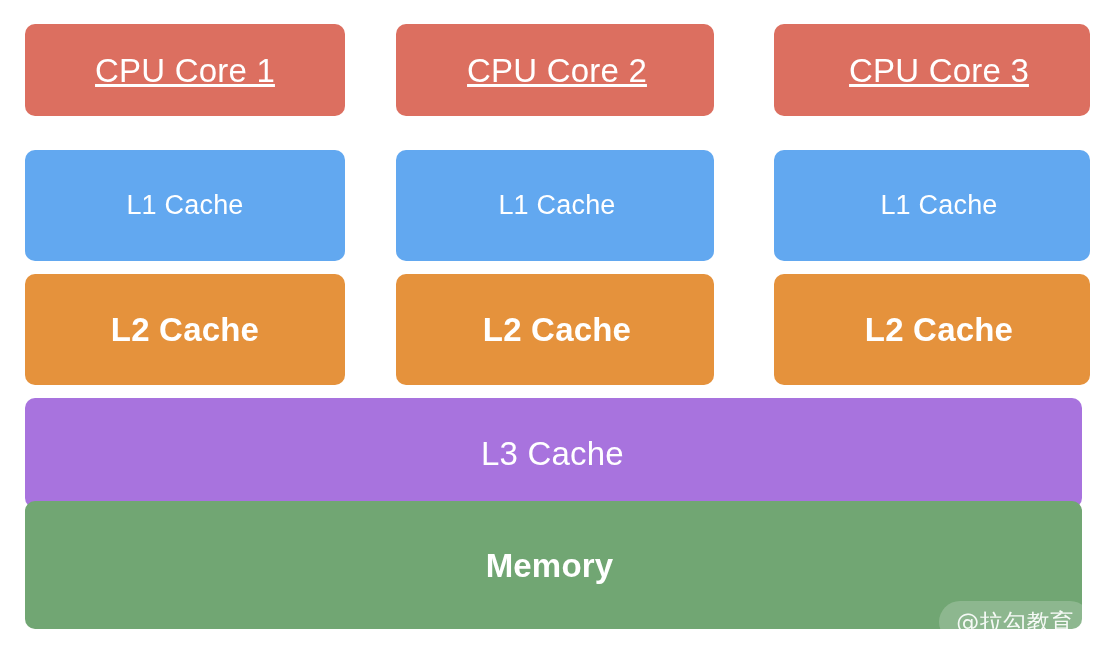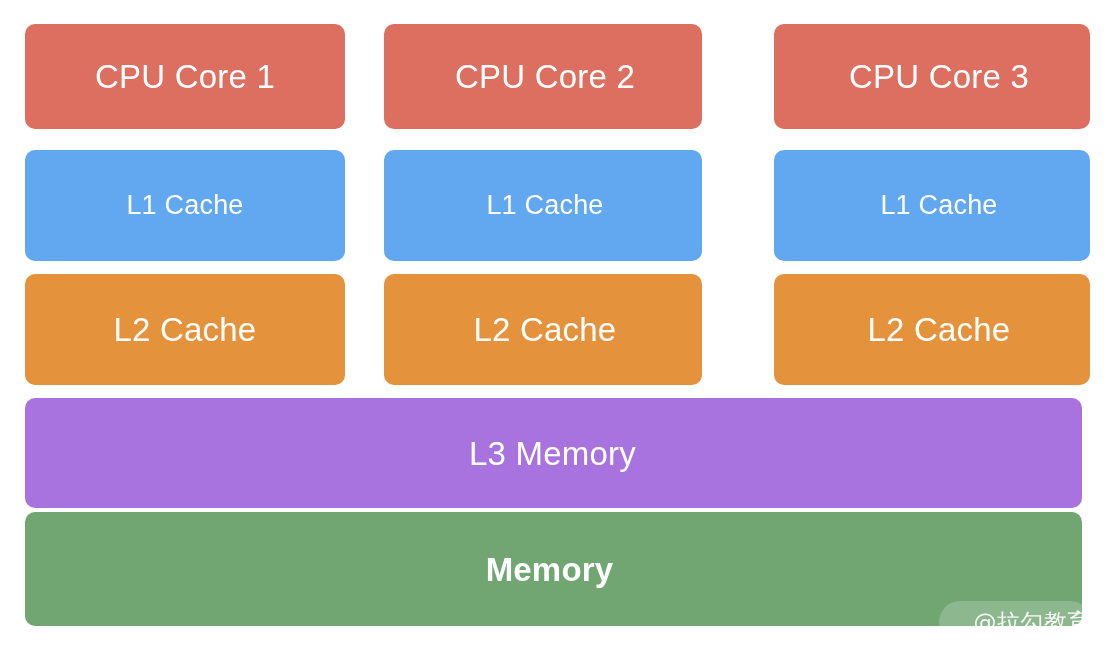--- a/index.html
+++ b/index.html
@@ -34,57 +34,57 @@
   }
 
   .node-label {
     display: block;
     line-height: 1;
     letter-spacing: 0.2px;
     text-align: center;
   }
 
   
-  .row-core  { top: 24px;  height: 105px; }
+  .row-core  { top: 24px;  height: 92px; text-decoration: underline; }
   .row-l1    { top: 150px; height: 111px; }
   .row-l2    { top: 274px; height: 111px; }
   .row-l3    { top: 398px; height: 110px; }
-  .row-mem   { top: 512px; height: 114px; }
+  .row-mem   { top: 501px; height: 128px; }
 
   
   .col-1 { left: 25px;  width: 320px; }
-  .col-2 { left: 384px; width: 318px; }
+  .col-2 { left: 396px; width: 318px; }
   .col-3 { left: 774px; width: 316px; }
   .col-full { left: 25px; width: 1057px; }
 
   
   .row-core  .node-label { font-size: 33px; font-weight: 400; }
   .row-l1    .node-label { font-size: 27px; font-weight: 400; }
-  .row-l2    .node-label { font-size: 33px; font-weight: 400; }
+  .row-l2    .node-label { font-size: 33px; font-weight: 700; }
   .row-l3    .node-label { font-size: 33px; font-weight: 400; }
   .row-mem   .node-label { font-size: 33px; font-weight: 700; }
 
   
   .col-2 .node-label { transform: translateX(2px); }
   .col-3 .node-label { transform: translateX(7px); }
   .row-l3 .node-label { transform: translateX(-1px); }
   .row-mem .node-label { transform: translateX(-4px); }
 
   
   #watermark {
     position: absolute;
     left: 939px;
     top: 601px;
     width: 152px;
     height: 42px;
     border-radius: 21px;
     background: rgba(255, 255, 255, 0.20);
     display: flex;
     align-items: center;
-    justify-content: flex-end;
+    justify-content: center;
     user-select: none;
   }
   #watermark .wm-text {
     font-family: "DejaVu Sans", "Liberation Sans", sans-serif;
     font-size: 23px;
     font-weight: 400;
     color: rgba(255, 255, 255, 0.92);
     line-height: 1;
     letter-spacing: 0.5px;
     white-space: nowrap;
@@ -125,21 +125,21 @@
 
   <div class="node row-l2 col-2" style="background:#e5923c;">
     <span class="node-label">L2 Cache</span>
   </div>
 
   <div class="node row-l2 col-3" style="background:#e5923c;">
     <span class="node-label">L2 Cache</span>
   </div>
 
   <div class="node row-l3 col-full" style="background:#a873de;">
-    <span class="node-label">L3 Memory</span>
+    <span class="node-label">L3 Cache</span>
   </div>
 
   <div class="node row-mem col-full" style="background:#71a673;">
     <span class="node-label">Memory</span>
   </div>
 
   <div id="watermark">
     <span class="wm-text">@拉勾教育</span>
   </div>
 

